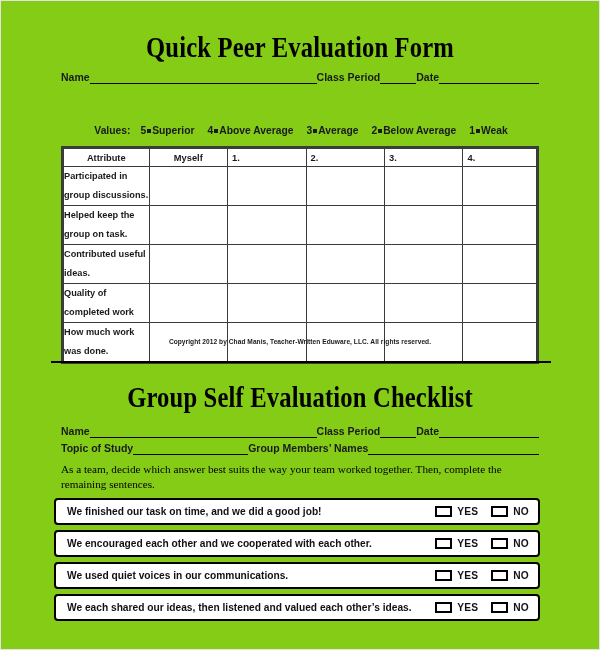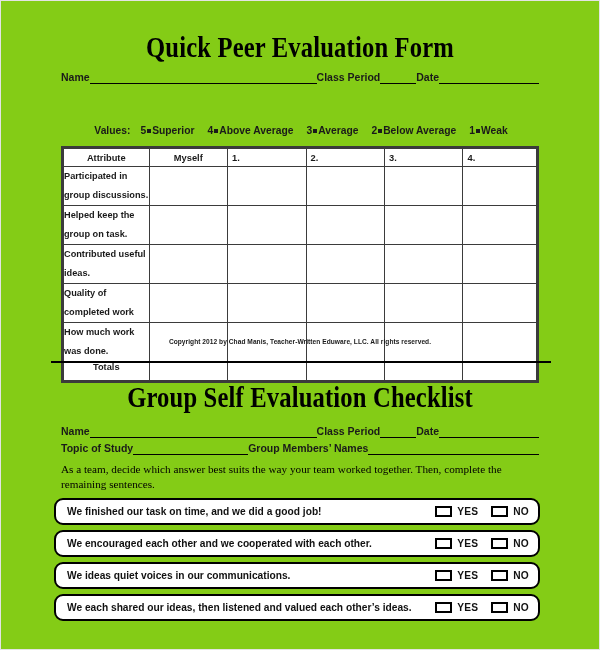--- a/index.html
+++ b/index.html
@@ -194,21 +194,21 @@
     position: absolute;
     left: 53px;
     top: 497px;
     width: 486px;
   }
   .check-row {
     position: relative;
     box-sizing: border-box;
     height: 27px;
     border: 2px solid #000;
-    border-radius: 9px;
+    border-radius: 4px;
     background: #ffffff;
     margin-bottom: 5px;
     display: flex;
     align-items: center;
     padding: 0 9px 0 11px;
   }
   .check-row:last-child { margin-bottom: 0; }
   .check-text {
     flex: 1 1 auto;
     font-size: 10.2px;
@@ -318,28 +318,20 @@
           <td class="blank-cell"></td>
         </tr>
         <tr>
           <td class="attr-cell">How much work was done.</td>
           <td class="blank-cell"></td>
           <td class="blank-cell"></td>
           <td class="blank-cell"></td>
           <td class="blank-cell"></td>
           <td class="blank-cell"></td>
         </tr>
-        <tr>
-          <td class="totals-cell">Totals</td>
-          <td class="totals-blank"></td>
-          <td class="totals-blank"></td>
-          <td class="totals-blank"></td>
-          <td class="totals-blank"></td>
-          <td class="totals-blank"></td>
-        </tr>
       </tbody>
     </table>
   </div>
 
   <div class="copyright">Copyright 2012 by Chad Manis, Teacher-Written Eduware, LLC.  All rights reserved.</div>
 
   <div class="divider"></div>
 
   <div class="doc-title title-2">Group Self Evaluation Checklist</div>
 
@@ -385,21 +377,21 @@
           <span class="opt-label">YES</span>
         </span>
         <span class="opt">
           <span class="cbox"></span>
           <span class="opt-label">NO</span>
         </span>
       </span>
     </div>
 
     <div class="check-row">
-      <span class="check-text">We ideas quiet voices in our communications.</span>
+      <span class="check-text">We used quiet voices in our communications.</span>
       <span class="check-opts">
         <span class="opt">
           <span class="cbox"></span>
           <span class="opt-label">YES</span>
         </span>
         <span class="opt">
           <span class="cbox"></span>
           <span class="opt-label">NO</span>
         </span>
       </span>

